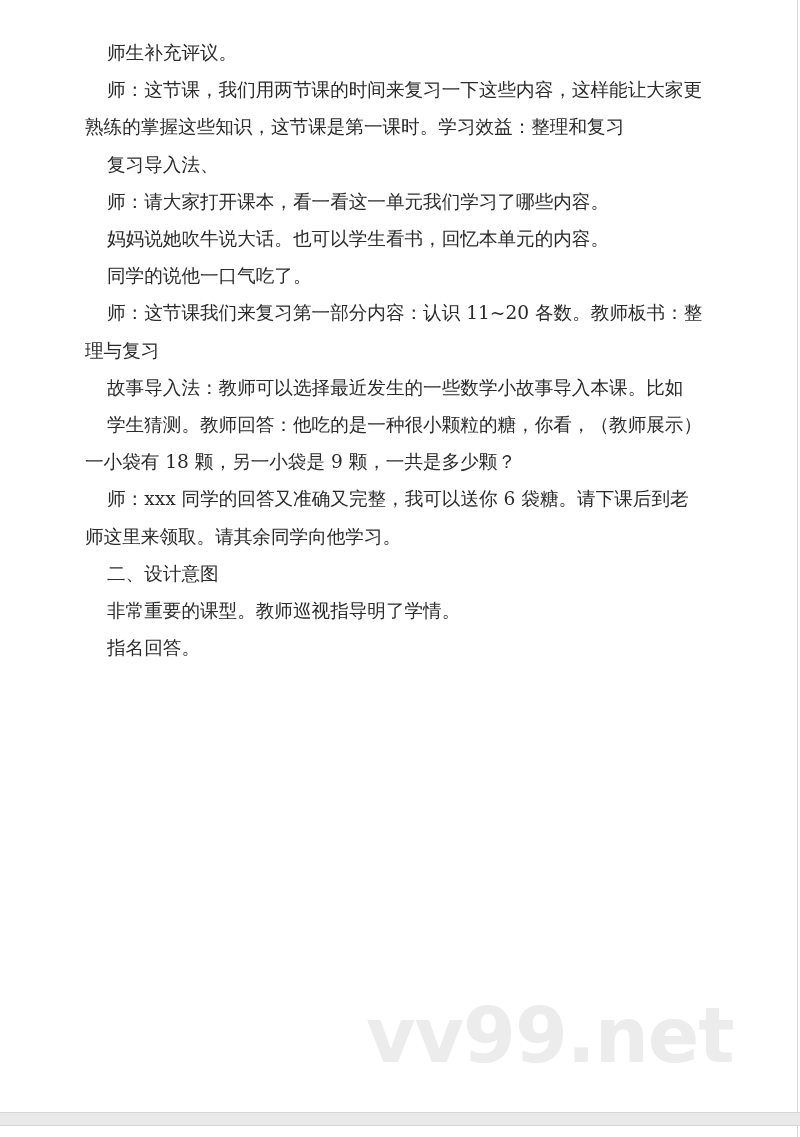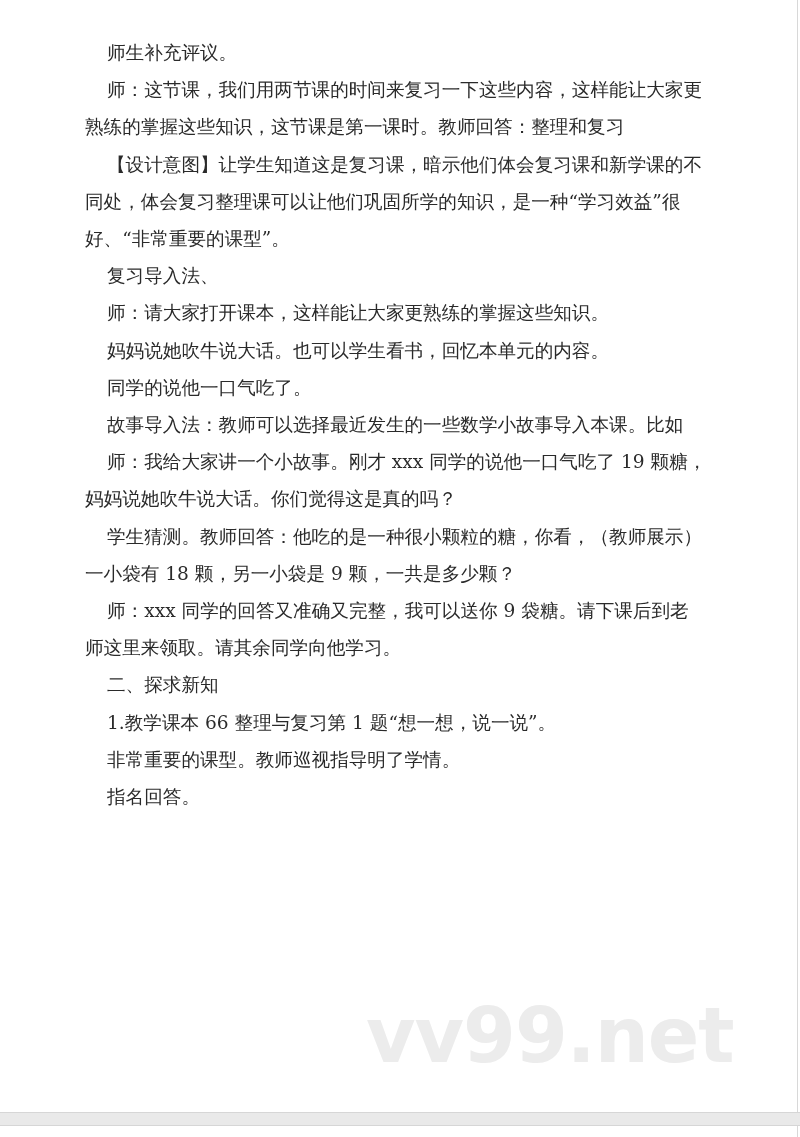--- a/index.html
+++ b/index.html
@@ -74,32 +74,30 @@
       border-right: 1px solid #d8d8d8;
     }
   </style>
 </head>
 <body>
 
 <div class="viewer">
   <div class="page">
     <div class="page-content">
       <p class="para">师生补充评议。</p>
-      <p class="para">师：这节课，我们用两节课的时间来复习一下这些内容，这样能让大家更熟练的掌握这些知识，这节课是第一课时。教师回答：整理和复习</p>
-      <p class="para">【设计意图】让学生知道这是复习课，暗示他们体会复习课和新学课的不同处，体会复习整理课可以让他们巩固所学的知识，是一种“学习效益”很好、“非常重要的课型”。</p>
+      <p class="para">师：这节课，我们用两节课的时间来复习一下这些内容，这样能让大家更熟练的掌握这些知识，这节课是第一课时。学习效益：整理和复习</p>
       <p class="para">复习导入法、</p>
-      <p class="para">师：请大家打开课本，这样能让大家更熟练的掌握这些知识。</p>
+      <p class="para">师：请大家打开课本，看一看这一单元我们学习了哪些内容。</p>
       <p class="para">妈妈说她吹牛说大话。也可以学生看书，回忆本单元的内容。</p>
       <p class="para">同学的说他一口气吃了。</p>
+      <p class="para">师：这节课我们来复习第一部分内容：认识 11~20 各数。教师板书：整理与复习</p>
       <p class="para">故事导入法：教师可以选择最近发生的一些数学小故事导入本课。比如</p>
-      <p class="para">师：我给大家讲一个小故事。刚才 xxx 同学的说他一口气吃了 19 颗糖，妈妈说她吹牛说大话。你们觉得这是真的吗？</p>
       <p class="para">学生猜测。教师回答：他吃的是一种很小颗粒的糖，你看，（教师展示）一小袋有 18 颗，另一小袋是 9 颗，一共是多少颗？</p>
-      <p class="para">师：xxx 同学的回答又准确又完整，我可以送你 9 袋糖。请下课后到老师这里来领取。请其余同学向他学习。</p>
-      <p class="para">二、探求新知</p>
-      <p class="para">1.教学课本 66 整理与复习第 1 题“想一想，说一说”。</p>
+      <p class="para">师：xxx 同学的回答又准确又完整，我可以送你 6 袋糖。请下课后到老师这里来领取。请其余同学向他学习。</p>
+      <p class="para">二、设计意图</p>
       <p class="para">非常重要的课型。教师巡视指导明了学情。</p>
       <p class="para">指名回答。</p>
     </div>
     <div class="watermark">vv99.net</div>
   </div>
   <div class="page-gap"></div>
   <div class="next-page"></div>
 </div>
 
 </body></html>

